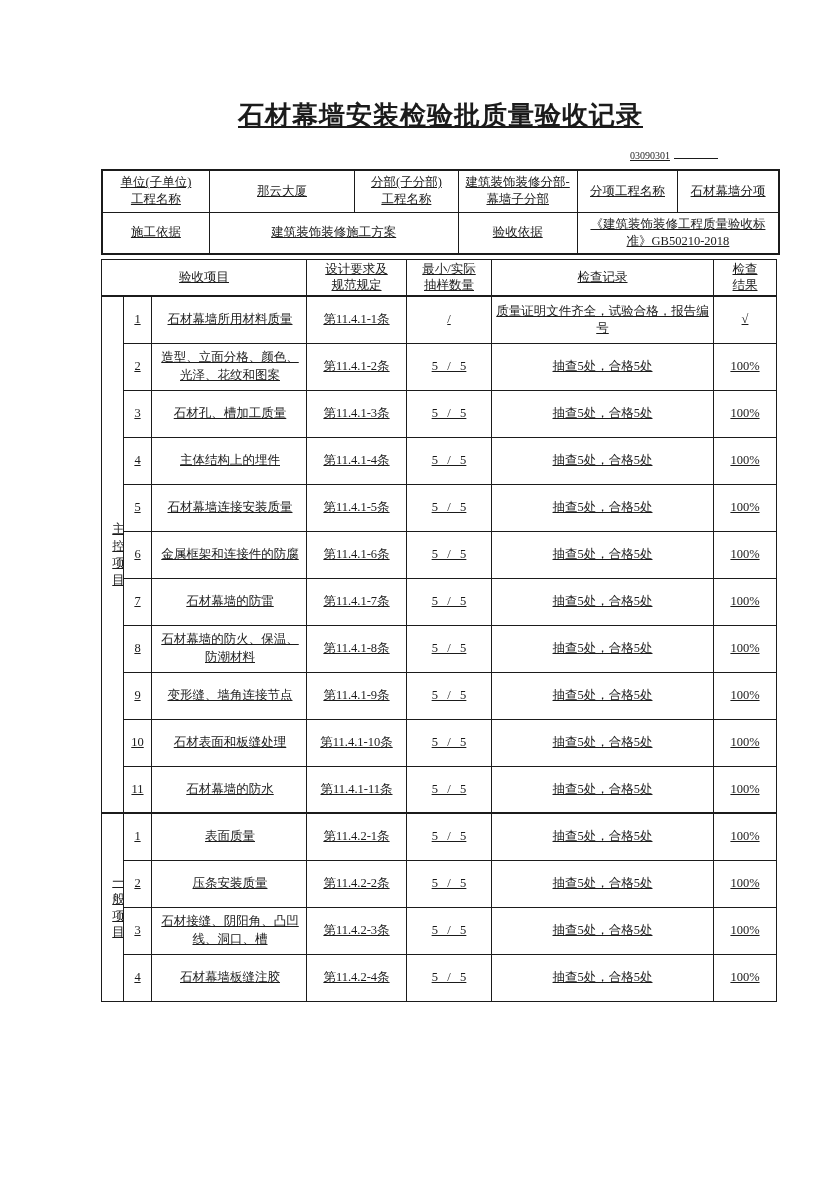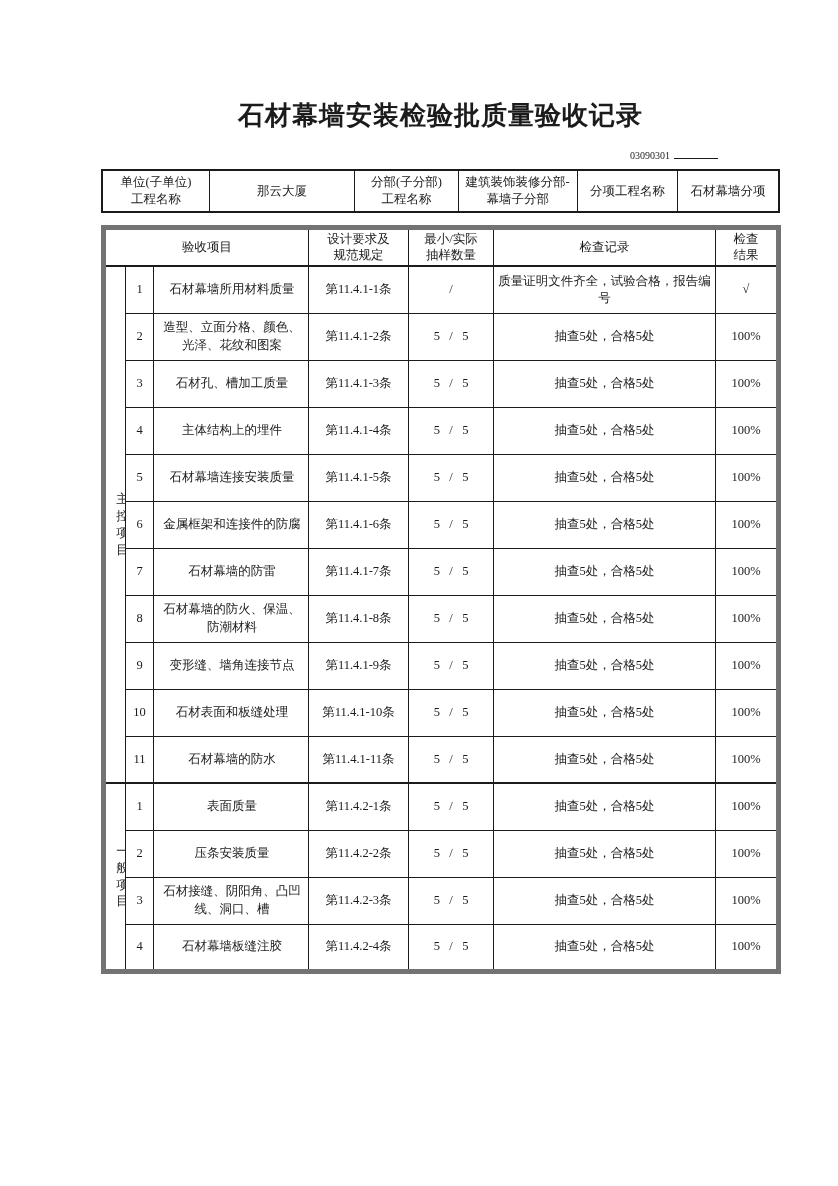--- a/index.html
+++ b/index.html
@@ -9,20 +9,21 @@
     background: #ffffff;
     font-family: "Liberation Serif", "DejaVu Serif", serif;
     color: #1b1b1b;
     -webkit-font-smoothing: antialiased;
   }
   .page {
     position: relative;
     width: 838px;
     height: 1186px;
     overflow: hidden;
+    text-decoration: underline;
   }
   .title {
     margin: 0;
     padding-top: 98px;
     width: 679px;
     margin-left: 101px;
     text-align: center;
     font-size: 26px;
     line-height: 36px;
     font-weight: bold;
@@ -62,22 +63,22 @@
     text-align: center;
     vertical-align: middle;
     font-size: 12.5px;
     line-height: 1.35;
     padding: 2px 3px;
     white-space: pre-line;
     overflow: hidden;
   }
   .info-table tr { height: 42px; }
   .check-table {
-    margin-top: 12px;
-    border: 5px solid #737373;
+    margin-top: 4px;
+    border: 1px solid #737373;
     width: 629px;
   }
   .check-table td {
     border: 1px solid #1b1b1b;
     text-align: center;
     vertical-align: middle;
     font-size: 12.5px;
     line-height: 1.4;
     padding: 2px 3px;
     overflow: hidden;
@@ -130,20 +131,26 @@
       <tr>
         <td>单位(子单位)
 工程名称</td>
         <td>那云大厦</td>
         <td>分部(子分部)
 工程名称</td>
         <td>建筑装饰装修分部-
 幕墙子分部</td>
         <td>分项工程名称</td>
         <td>石材幕墙分项</td>
+      </tr>
+      <tr>
+        <td>施工依据</td>
+        <td colspan="2">建筑装饰装修施工方案</td>
+        <td>验收依据</td>
+        <td colspan="2">《建筑装饰装修工程质量验收标准》GB50210-2018</td>
       </tr>
     </tbody>
   </table>
 
   <table class="check-table">
     <colgroup>
       <col style="width:22px">
         <col style="width:28px">
         <col style="width:155px">
       <col style="width:100px">

